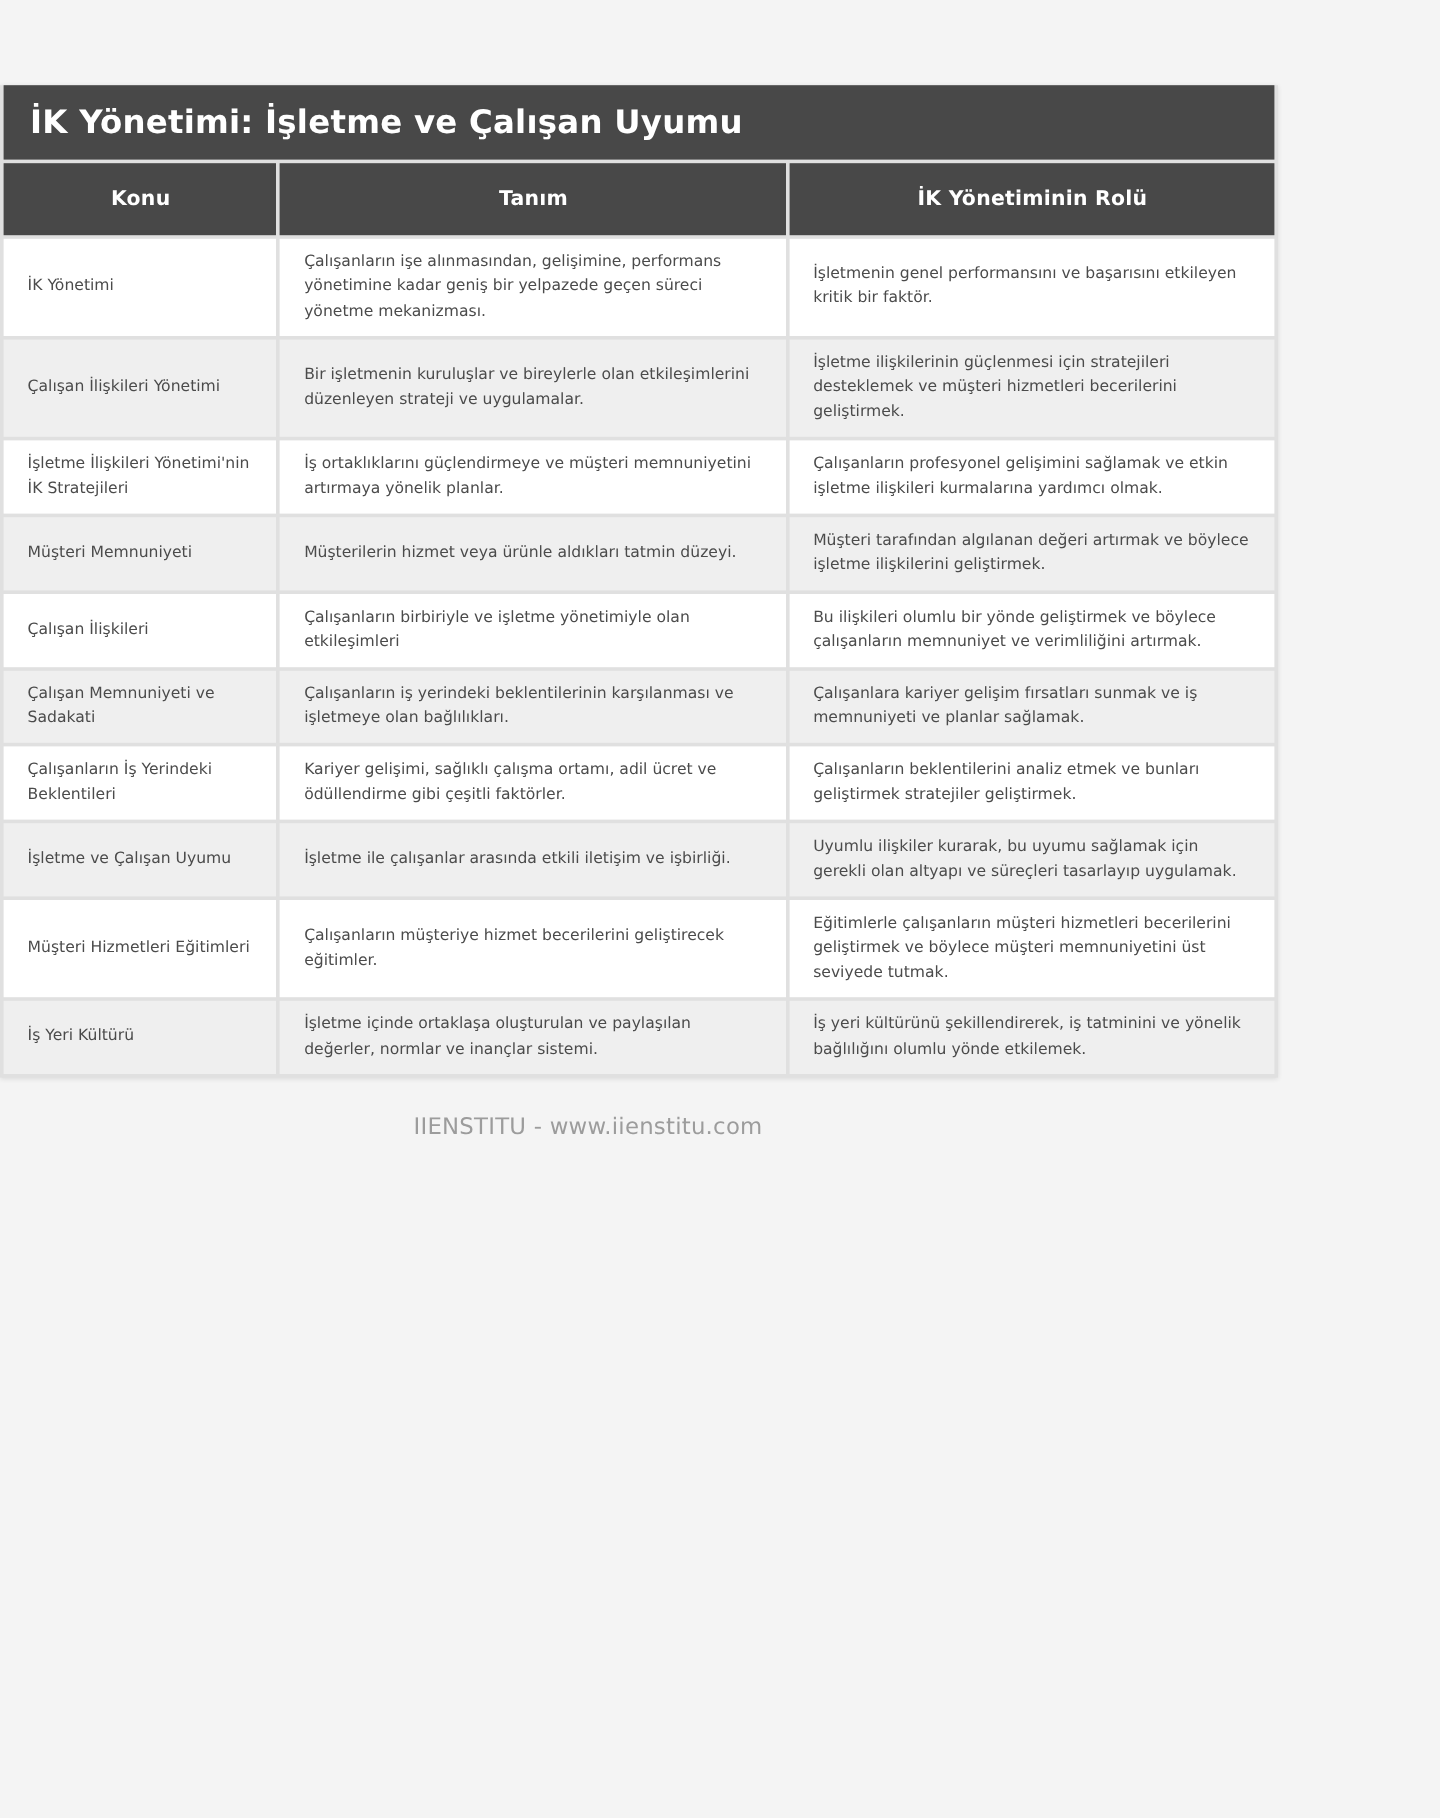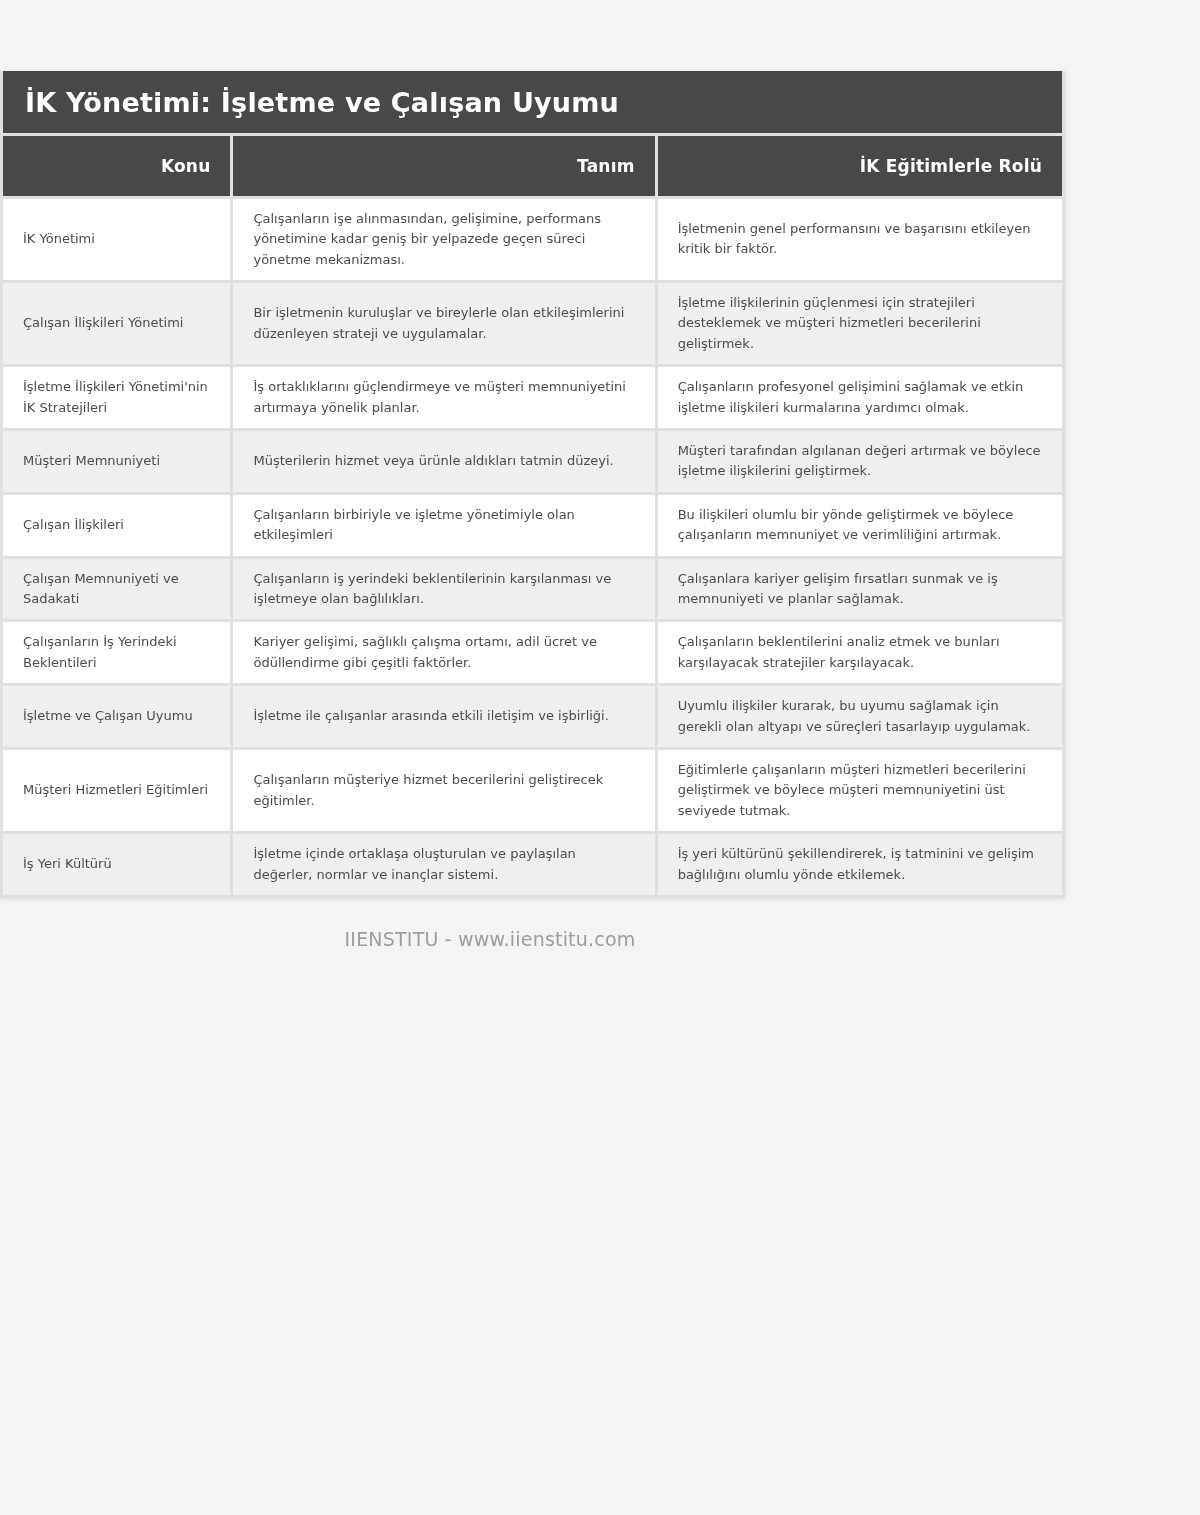--- a/index.html
+++ b/index.html
@@ -44,21 +44,21 @@
 
   col.c1 { width: 21.6%; }
   col.c2 { width: 40.0%; }
   col.c3 { width: 38.4%; }
 
   th {
     background: #484848;
     color: #ffffff;
     font-size: 17px;
     font-weight: bold;
-    text-align: right;
+    text-align: center;
     vertical-align: middle;
     padding: 20px 20px 20px 21px;
     letter-spacing: 0.2px;
   }
 
   td {
     background: #ffffff;
     color: #4b4b4b;
     font-size: 13px;
     line-height: 1.57;
@@ -92,21 +92,21 @@
     <table class="data-table">
       <colgroup>
         <col class="c1">
           <col class="c2">
           <col class="c3">
       </colgroup>
       <thead>
         <tr>
           <th>Konu</th>
           <th>Tanım</th>
-          <th>İK Eğitimlerle Rolü</th>
+          <th>İK Yönetiminin Rolü</th>
         </tr>
       </thead>
       <tbody>
         <tr>
           <td>İK Yönetimi</td>
           <td>Çalışanların işe alınmasından, gelişimine, performans yönetimine kadar geniş bir yelpazede geçen süreci yönetme mekanizması.</td>
           <td>İşletmenin genel performansını ve başarısını etkileyen kritik bir faktör.</td>
         </tr>
         <tr class="alt">
           <td>Çalışan İlişkileri Yönetimi</td>
@@ -129,36 +129,36 @@
           <td>Bu ilişkileri olumlu bir yönde geliştirmek ve böylece çalışanların memnuniyet ve verimliliğini artırmak.</td>
         </tr>
         <tr class="alt">
           <td>Çalışan Memnuniyeti ve Sadakati</td>
           <td>Çalışanların iş yerindeki beklentilerinin karşılanması ve işletmeye olan bağlılıkları.</td>
           <td>Çalışanlara kariyer gelişim fırsatları sunmak ve iş memnuniyeti ve planlar sağlamak.</td>
         </tr>
         <tr>
           <td>Çalışanların İş Yerindeki Beklentileri</td>
           <td>Kariyer gelişimi, sağlıklı çalışma ortamı, adil ücret ve ödüllendirme gibi çeşitli faktörler.</td>
-          <td>Çalışanların beklentilerini analiz etmek ve bunları karşılayacak stratejiler karşılayacak.</td>
+          <td>Çalışanların beklentilerini analiz etmek ve bunları geliştirmek stratejiler geliştirmek.</td>
         </tr>
         <tr class="alt">
           <td>İşletme ve Çalışan Uyumu</td>
           <td>İşletme ile çalışanlar arasında etkili iletişim ve işbirliği.</td>
           <td>Uyumlu ilişkiler kurarak, bu uyumu sağlamak için gerekli olan altyapı ve süreçleri tasarlayıp uygulamak.</td>
         </tr>
         <tr>
           <td>Müşteri Hizmetleri Eğitimleri</td>
           <td>Çalışanların müşteriye hizmet becerilerini geliştirecek eğitimler.</td>
           <td>Eğitimlerle çalışanların müşteri hizmetleri becerilerini geliştirmek ve böylece müşteri memnuniyetini üst seviyede tutmak.</td>
         </tr>
         <tr class="alt">
           <td>İş Yeri Kültürü</td>
           <td>İşletme içinde ortaklaşa oluşturulan ve paylaşılan değerler, normlar ve inançlar sistemi.</td>
-          <td>İş yeri kültürünü şekillendirerek, iş tatminini ve gelişim bağlılığını olumlu yönde etkilemek.</td>
+          <td>İş yeri kültürünü şekillendirerek, iş tatminini ve yönelik bağlılığını olumlu yönde etkilemek.</td>
         </tr>
       </tbody>
     </table>
   </div>
 
   <div class="footer">IIENSTITU - www.iienstitu.com</div>
 
 </div>
 
 </body></html>

